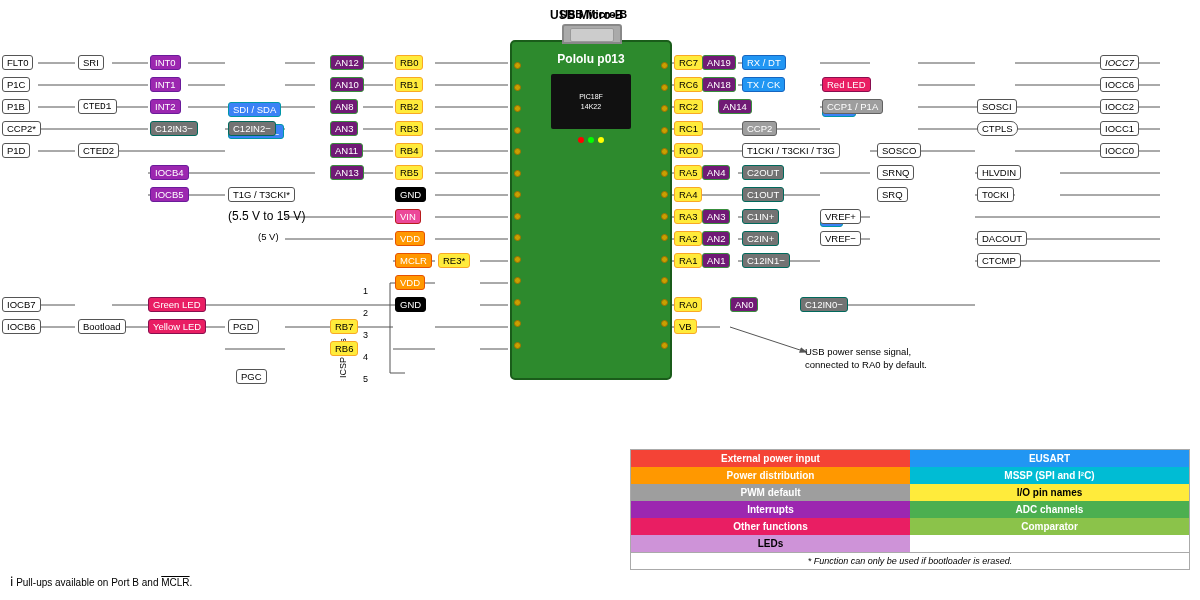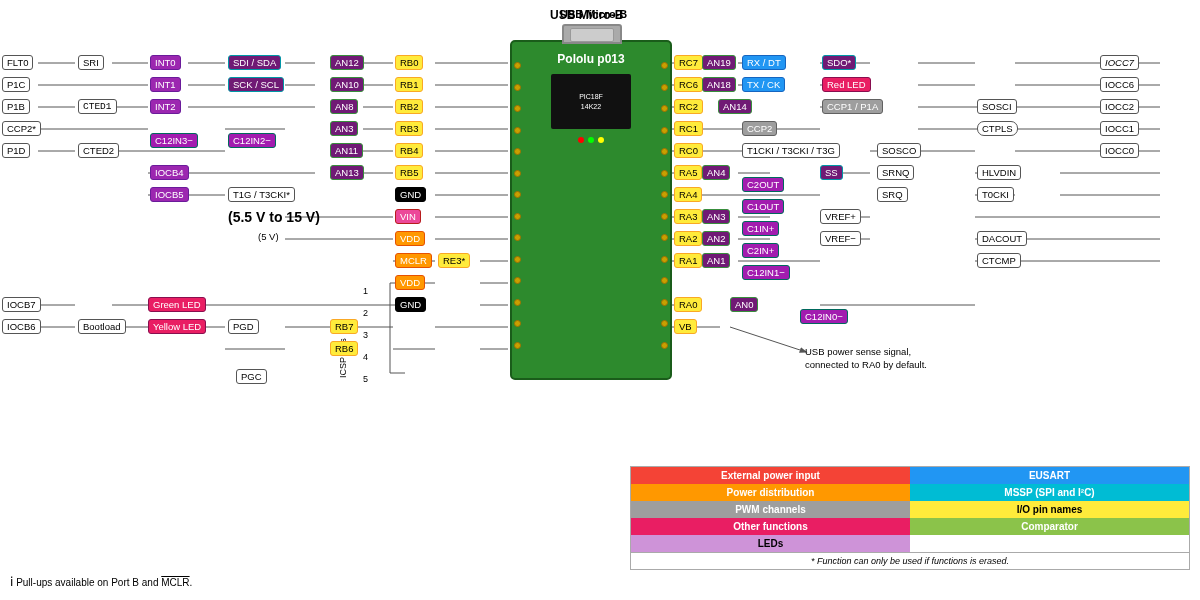--- a/index.html
+++ b/index.html
@@ -38,29 +38,29 @@
       padding: 1px 4px;
       font-size: 9.5px;
       white-space: nowrap;
       text-align: center;
       background: #fff;
       color: #000;
     }
 
     .lbl-green { background: #701a75; color: #fff; border-color: #388e3c; }
     .lbl-blue { background: #2196f3; color: #fff; border-color: #1565c0; }
-    .lbl-cyan { background: #701a75; color: #fff; border-color: #0097a7; }
+    .lbl-cyan { background: #3b82f6; color: #fff; border-color: #0097a7; margin-top: 47px; }
     .lbl-yellow { background: #ffeb3b; color: #000; border-color: #f9a825; }
     .lbl-orange { background: #ff9800; color: #fff; border-color: #e65100; }
     .lbl-red { background: #ec4899; color: #fff; border-color: #b71c1c; }
     .lbl-purple { background: #9c27b0; color: #fff; border-color: #6a1b9a; }
     .lbl-pink { background: #e91e63; color: #fff; border-color: #880e4f; }
     .lbl-gray { background: #9e9e9e; color: #fff; border-color: #616161; }
     .lbl-black { background: #000; color: #fff; border-color: #000; }
-    .lbl-teal { background: #a21caf; color: #fff; border-color: #00695c; margin-top: 12px; }
+    .lbl-teal { background: #737373; color: #fff; border-color: #00695c; }
 
     
     .legend {
       position: absolute;
       bottom: 30px;
       right: 10px;
       width: 560px;
       border: 1px solid #aaa;
       background: #fff;
     }
@@ -331,21 +331,21 @@
   <div class="lbl lbl-yellow" style="left:395px;top:143px;">RB4</div>
 
   <div class="lbl lbl-purple" style="left:150px;top:165px;">IOCB4</div>
   <div class="lbl lbl-green" style="left:330px;top:165px;">AN13</div>
   <div class="lbl lbl-yellow" style="left:395px;top:165px;">RB5</div>
 
   <div class="lbl lbl-purple" style="left:150px;top:187px;">IOCB5</div>
   <div class="lbl" style="left:228px;top:187px;">T1G / T3CKI*</div>
   <div class="lbl lbl-black" style="left:395px;top:187px;">GND</div>
 
-  <div style="position:absolute;left:228px;top:209px;font-size:14px;font-weight:bold;">(5.5 V to 15 V)</div>
+  <div style="position:absolute;left:228px;top:209px;font-size:12px;">(5.5 V to 15 V)</div>
   <div class="lbl lbl-red" style="left:395px;top:209px;">VIN</div>
 
   <div style="position:absolute;left:258px;top:231px;font-size:9.5px;">(5 V)</div>
   <div class="lbl lbl-orange" style="left:395px;top:231px;">VDD</div>
 
   <div class="lbl lbl-orange" style="left:395px;top:253px;">MCLR</div>
   <div class="lbl lbl-yellow" style="left:438px;top:253px;">RE3*</div>
 
   <div style="position:absolute;left:338px;top:278px;font-size:9px;writing-mode:vertical-rl;transform:rotate(180deg);height:100px;">ICSP pins</div>
 
@@ -431,26 +431,28 @@
   <div class="usb-note" style="left:805px;top:345px;">USB power sense signal,<br>connected to RA0 by default.</div>
 
   <div class="lbl" style="left:977px;top:121px;border-radius:7px;">CTPLS</div>
 
   <div class="legend">
     <div class="legend-grid">
       <div class="legend-item" style="background:#f44336;color:#fff;">External power input</div>
       <div class="legend-item" style="background:#2196f3;color:#fff;">EUSART</div>
       <div class="legend-item" style="background:#ff9800;color:#fff;">Power distribution</div>
       <div class="legend-item" style="background:#00bcd4;color:#fff;">MSSP (SPI and I²C)</div>
-      <div class="legend-item" style="background:#9e9e9e;color:#fff;">PWM channels</div>
+      <div class="legend-item" style="background:#9e9e9e;color:#fff;">PWM default</div>
       <div class="legend-item" style="background:#ffeb3b;color:#000;">I/O pin names</div>
+      <div class="legend-item" style="background:#9c27b0;color:#fff;">Interrupts</div>
+      <div class="legend-item" style="background:#4caf50;color:#fff;">ADC channels</div>
       <div class="legend-item" style="background:#e91e63;color:#fff;">Other functions</div>
       <div class="legend-item" style="background:#8bc34a;color:#fff;">Comparator</div>
       <div class="legend-item" style="background:#ce93d8;color:#000;">LEDs</div>
     </div>
-    <div class="legend-note">* Function can only be used if functions is erased.</div>
+    <div class="legend-note">* Function can only be used if bootloader is erased.</div>
   </div>
 
   <div class="info-note">
     <span style="font-size:13px;">ℹ</span> <span>Pull-ups available on Port B and <span style="text-decoration:overline;">MCLR</span>.</span>
   </div>
 
 </div>
 
 </body></html>

